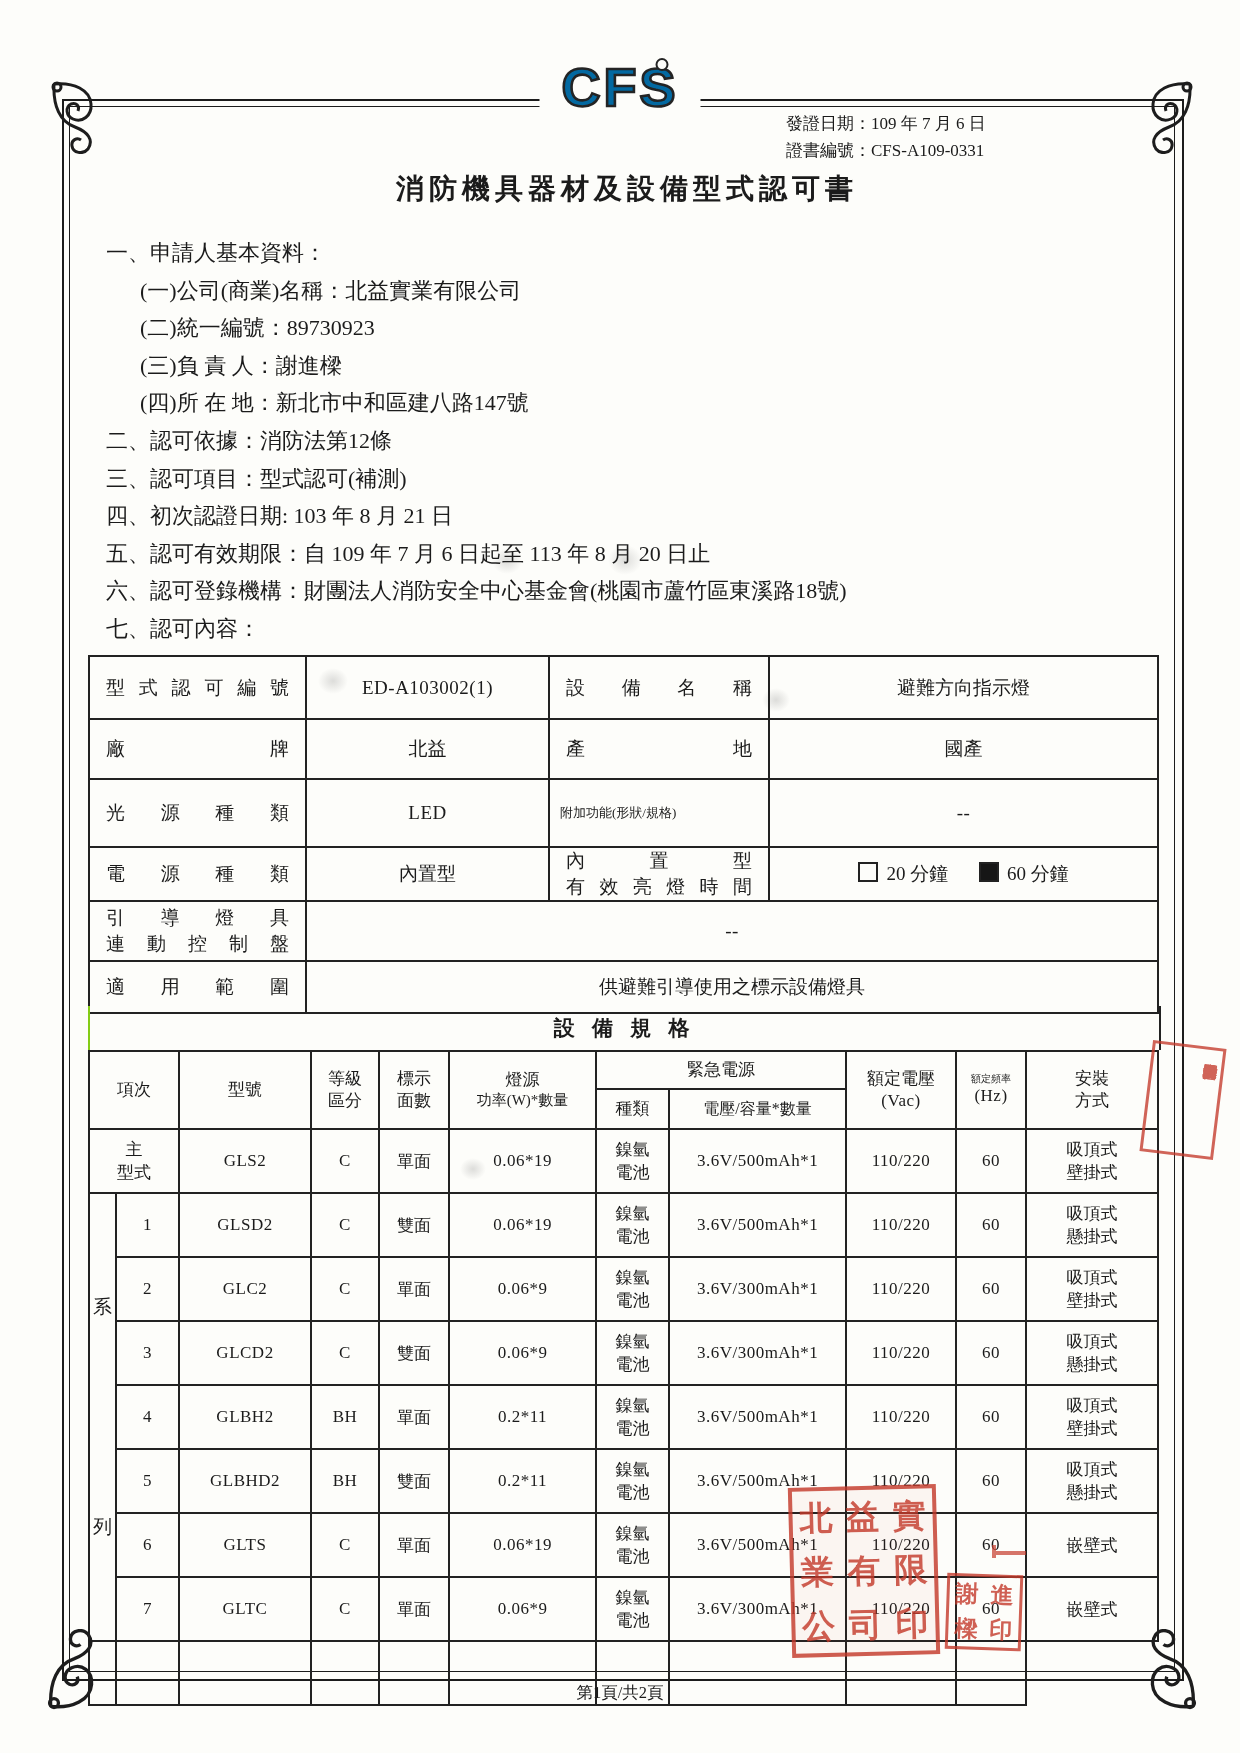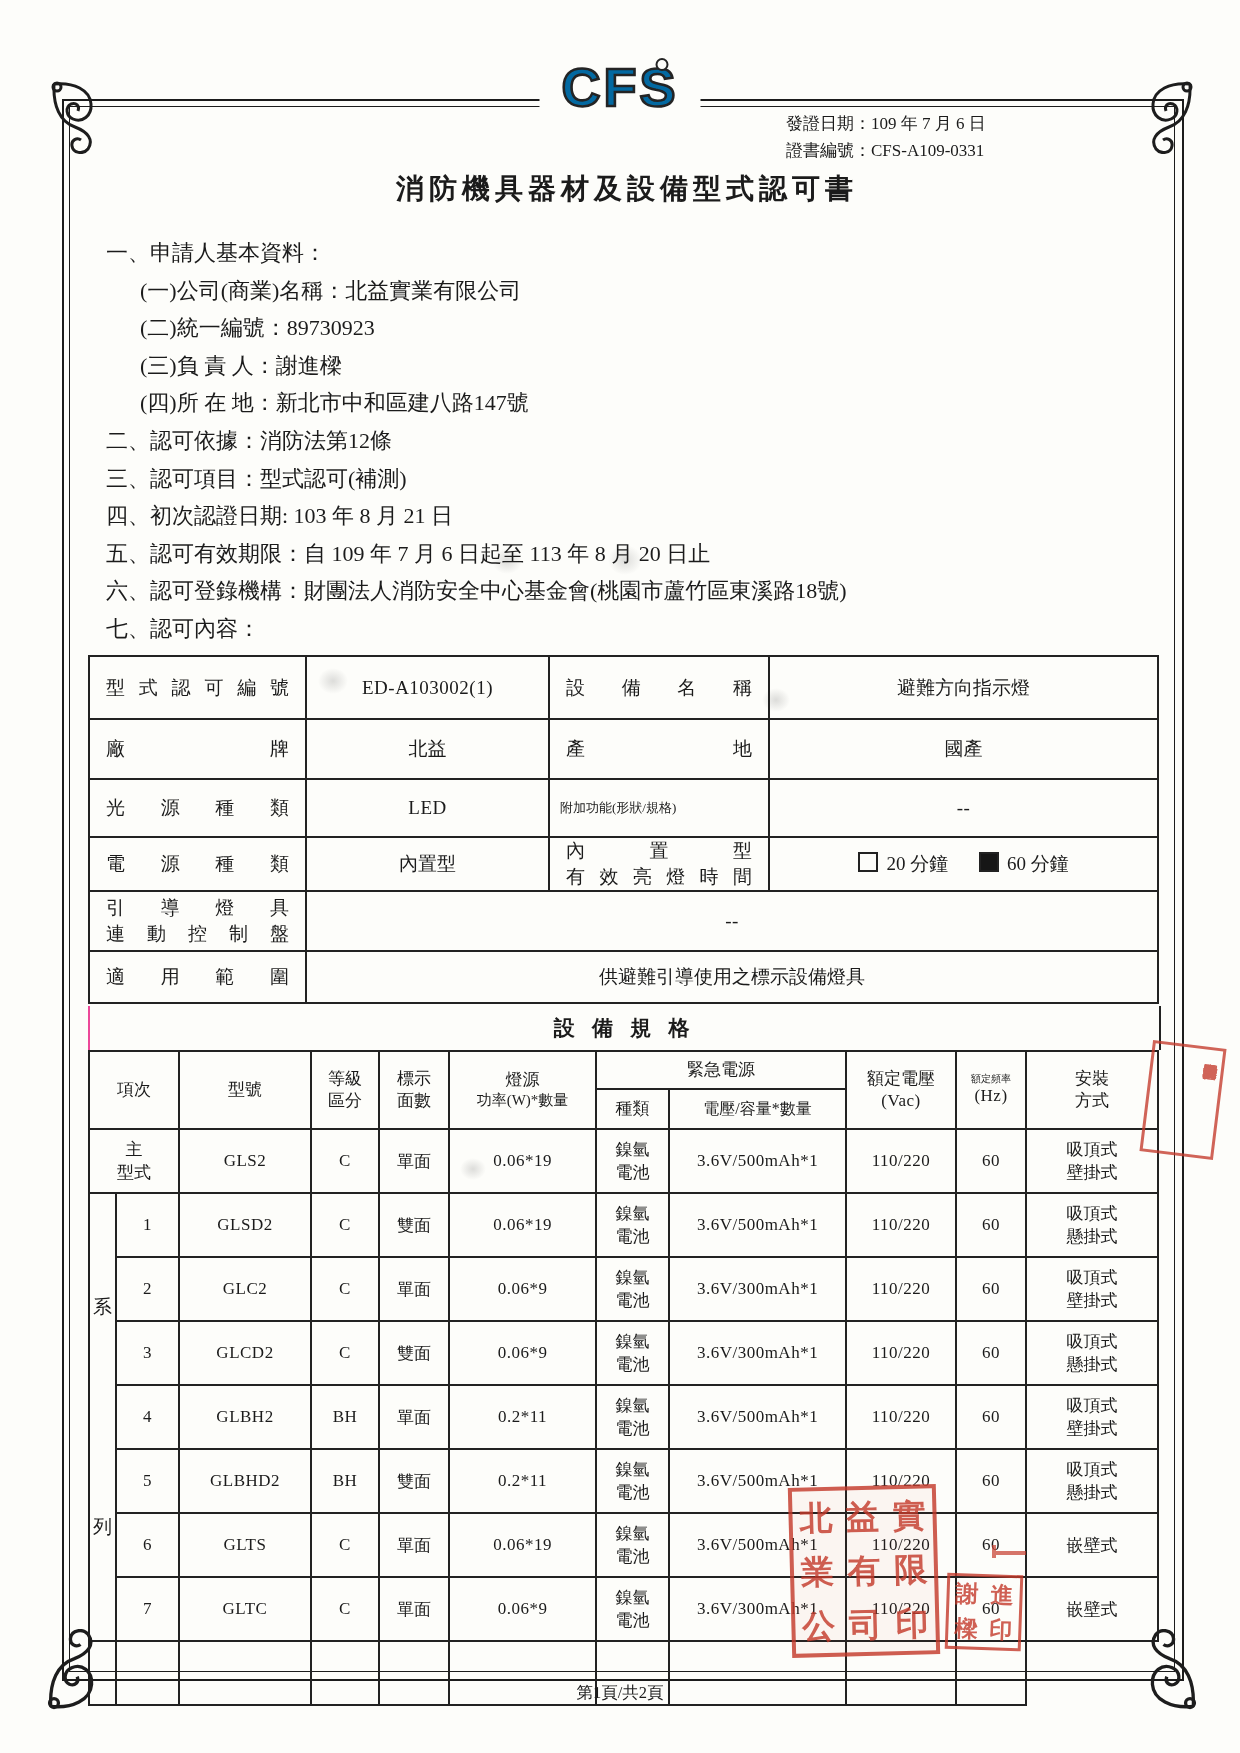--- a/index.html
+++ b/index.html
@@ -44,21 +44,21 @@
   .jl{text-align:justify;text-align-last:justify;-moz-text-align-last:justify;
       text-justify:inter-character;padding:0 16px !important;}
   .ctr{text-align:center;}
   .bl{display:block;text-align:inherit;}
   .opt{white-space:nowrap;margin-right:26px;}
   .box{display:inline-block;width:16px;height:16px;border:2px solid #222;
        vertical-align:-2px;margin-right:8px;background:#fdfdfa;}
   .box.filled{background:#161616;}
 
   .spec-band{position:absolute;left:88px;top:1006px;width:1069px;height:44px;
-             border-left:2px solid #ec4899;border-right:2px solid #222;
+             border-left:2px solid #84cc16;border-right:2px solid #222;
              display:flex;align-items:center;justify-content:center;
              font-size:21px;font-weight:bold;letter-spacing:6px;}
   .spec-table{position:absolute;left:88px;top:1050px;width:1069px;}
   .spec-table th,.spec-table td{border:2px solid #222;padding:1px 3px;font-weight:normal;}
   .spec-table th{font-size:17px;line-height:1.3;text-align:center;}
   .spec-table td{font-size:17px;text-align:center;}
   .spec-table tr.datarow{height:64px;}
   .strip-cell{width:27px;padding:0 !important;}
   .strip-flex{display:flex;flex-direction:column;justify-content:space-around;
               align-items:center;height:100%;min-height:440px;font-size:19px;}
@@ -174,21 +174,21 @@
       <td class="ctr num">ED-A103002(1)</td>
       <td class="jl">設備名稱</td>
       <td class="ctr">避難方向指示燈</td>
     </tr>
     <tr style="height:60px">
       <td class="jl">廠牌</td>
       <td class="ctr">北益</td>
       <td class="jl">產地</td>
       <td class="ctr">國產</td>
     </tr>
-    <tr style="height:58px">
+    <tr style="height:68px">
       <td class="jl">光源種類</td>
       <td class="ctr num">LED</td>
       <td style="font-size:13px">附加功能(形狀/規格)</td>
       <td class="ctr num">--</td>
     </tr>
     <tr style="height:52px">
       <td class="jl">電源種類</td>
       <td class="ctr">內置型</td>
       <td class="jl">
         <span class="bl">內置型</span>

